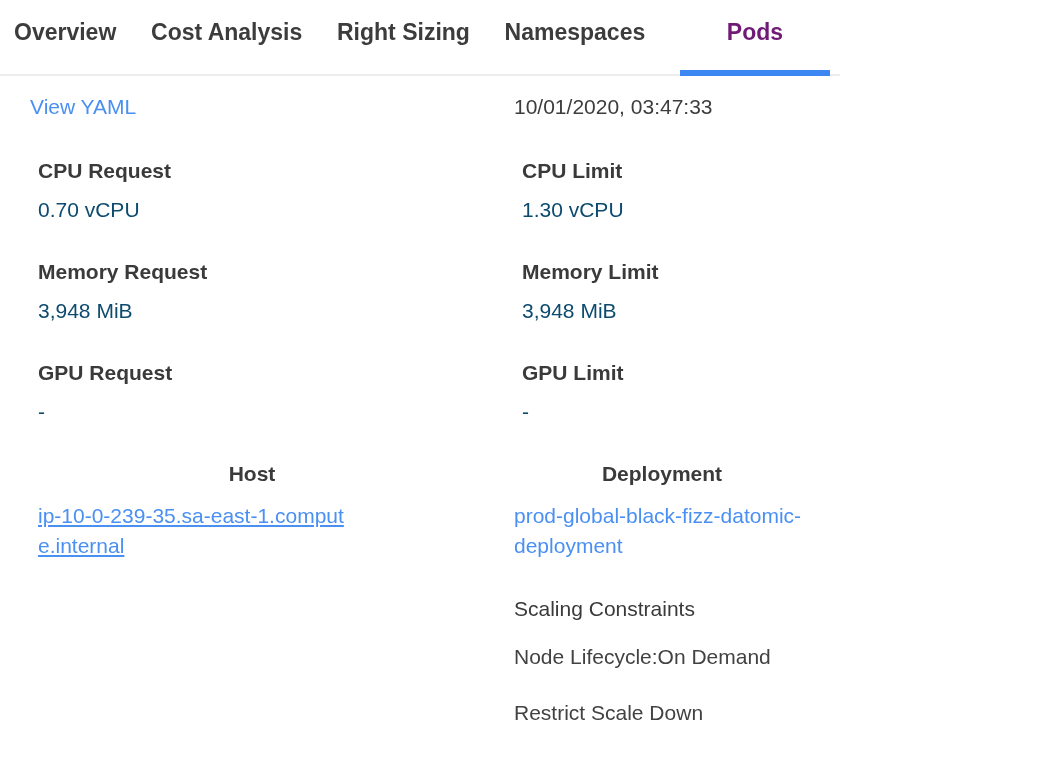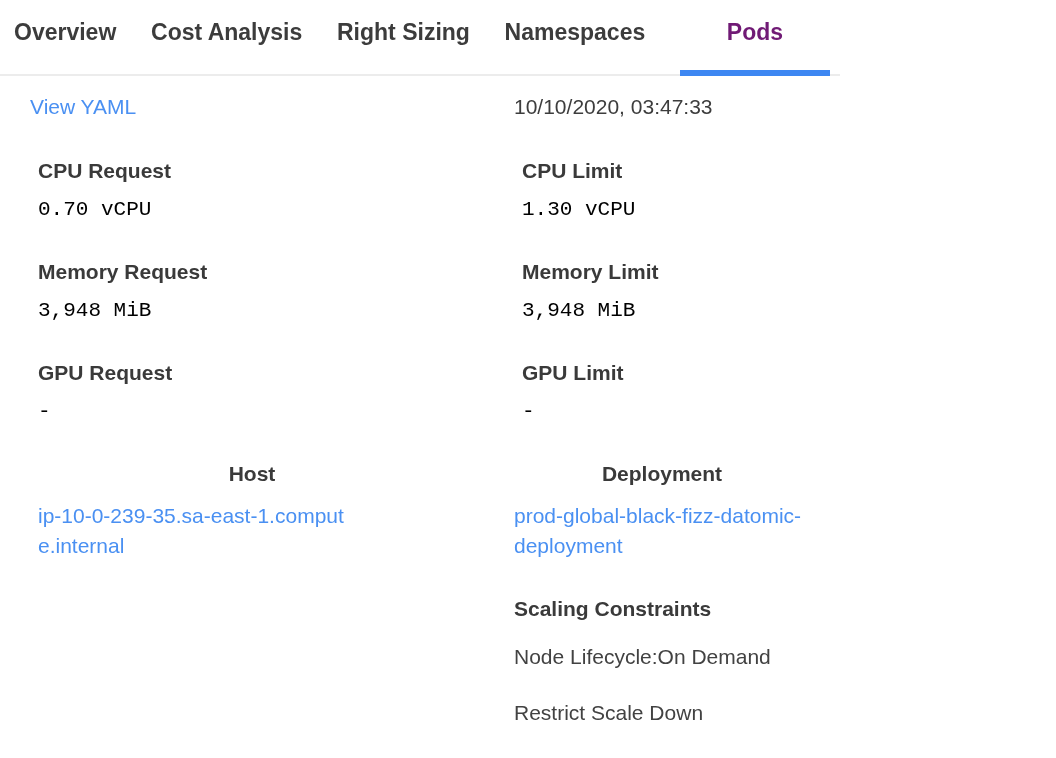--- a/index.html
+++ b/index.html
@@ -68,40 +68,39 @@
   .field-label {
     font-size: 21px;
     line-height: 24px;
     font-weight: 700;
     color: #3a3a3a;
     margin-bottom: 15px;
   }
   .field-value {
     font-size: 21px;
     line-height: 24px;
-    color: #000000;
-    font-family: Liberation Mono, monospace;
+    color: #0c4a6e;
   }
   .value-link {
     font-size: 21px;
     line-height: 30px;
     color: #4a90f2;
     cursor: pointer;
     word-break: break-all;
     overflow-wrap: anywhere;
   }
-  .host-width { max-width: 312px; }
+  .host-width { max-width: 312px; text-decoration: underline; }
   .deploy-width { max-width: 348px; }
   .host-group .field-label, .deploy-group .field-label { margin-bottom: 15px; text-align: center; }
 
   .scaling-group { margin-top: 36px; }
   .scaling-label {
     font-size: 21px;
     line-height: 24px;
-    font-weight: 700;
+    font-weight: 400;
     color: #3a3a3a;
   }
   .scaling-item {
     font-size: 21px;
     line-height: 24px;
     color: #424242;
   }
   .scaling-item.first { margin-top: 32px; }
   .scaling-item.second { margin-top: 24px; }
 </style>
@@ -117,21 +116,21 @@
     <div class="tab">Namespaces</div>
     <div class="tab active">Pods</div>
   </div>
 
   <div class="content">
 
     <div class="grid-row meta-row">
       <div>
         <a class="link">View YAML</a>
       </div>
-      <div class="timestamp">10/10/2020, 03:47:33</div>
+      <div class="timestamp">10/01/2020, 03:47:33</div>
     </div>
 
     <div class="grid-row">
       <div class="field">
         <div class="field-label">CPU Request</div>
         <div class="field-value">0.70 vCPU</div>
       </div>
       <div class="field">
         <div class="field-label">CPU Limit</div>
         <div class="field-value">1.30 vCPU</div>

